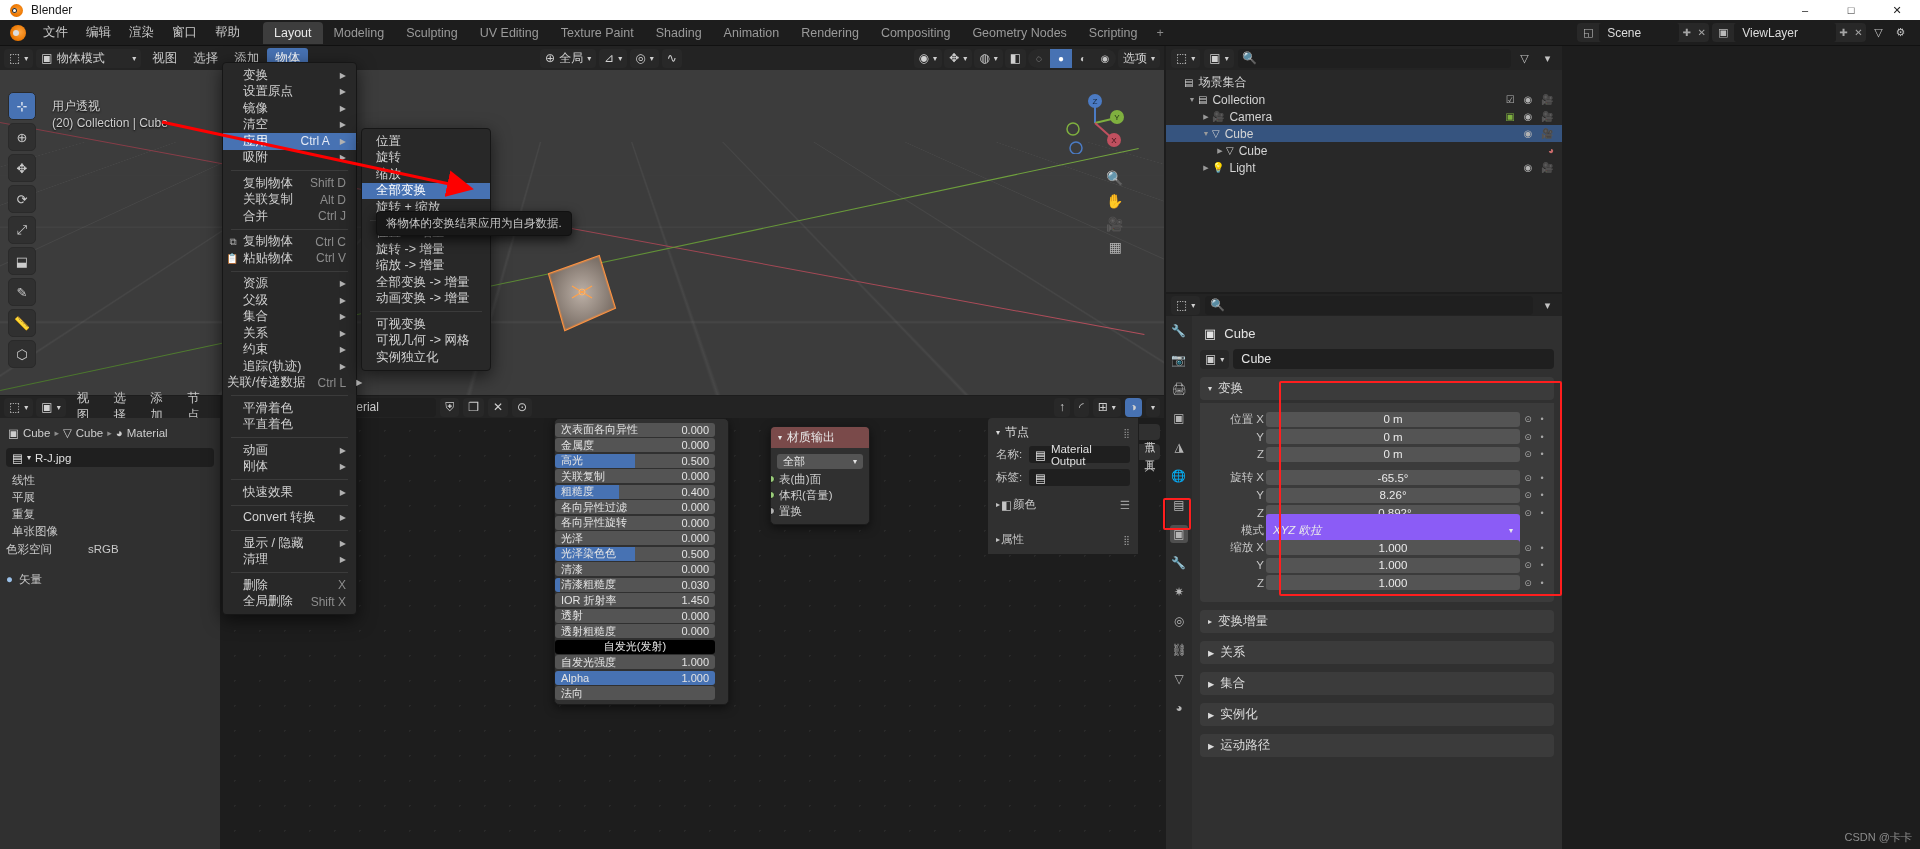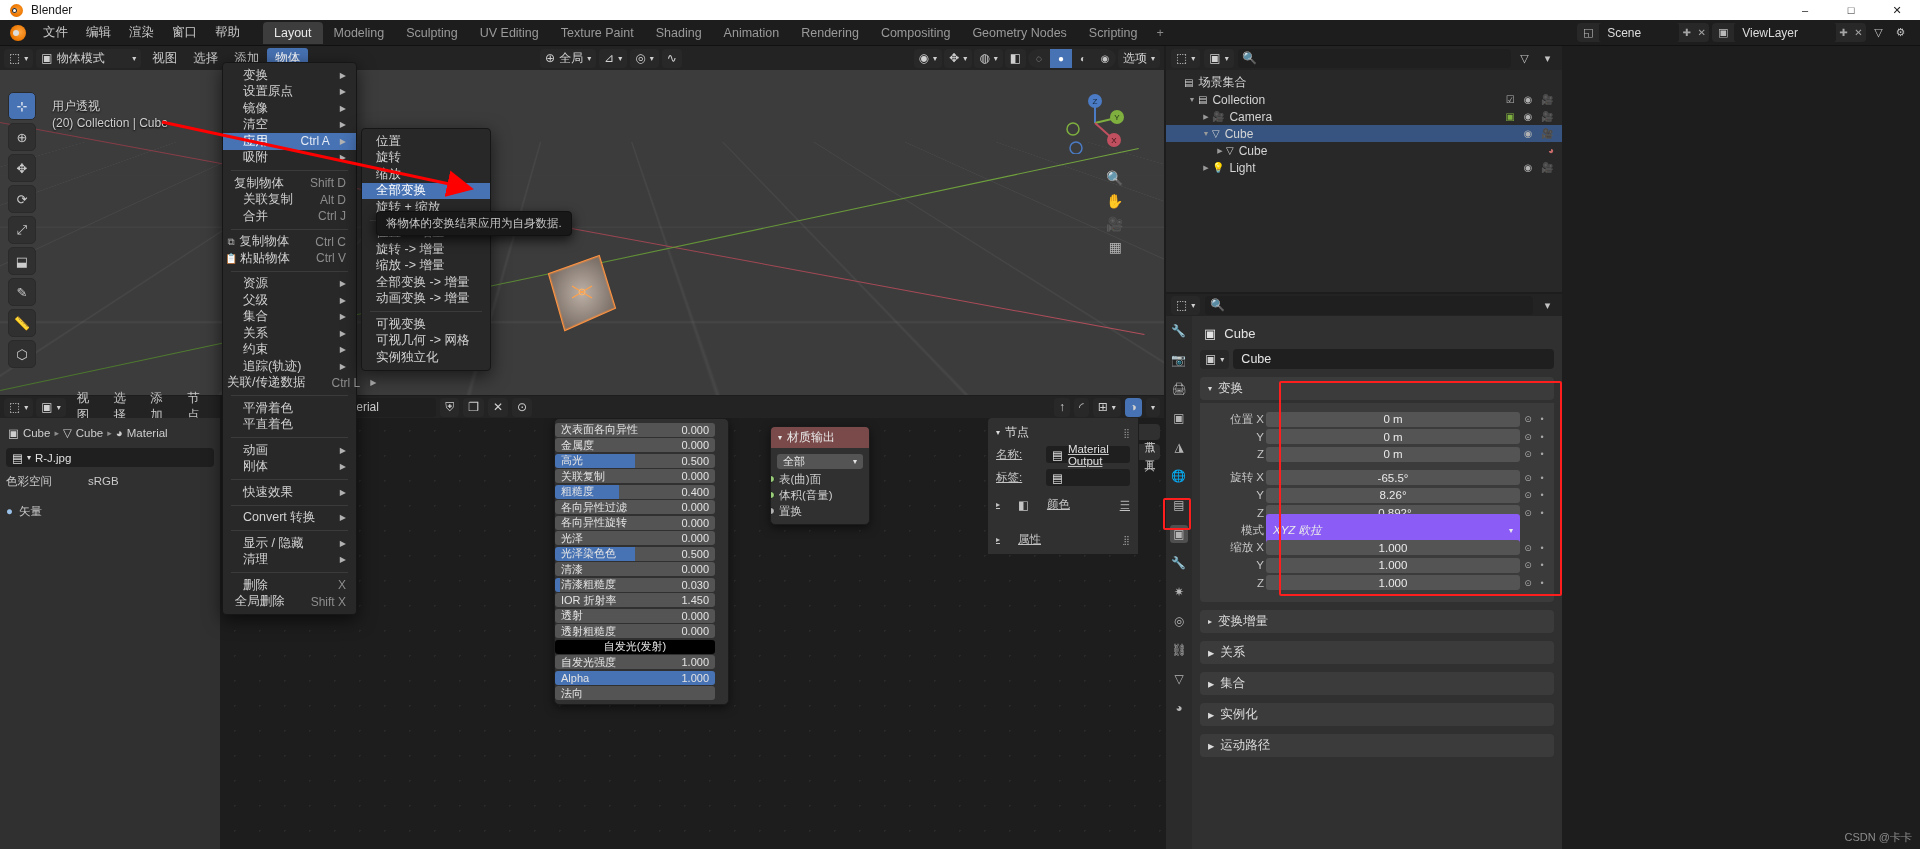--- a/index.html
+++ b/index.html
@@ -85,21 +85,21 @@
      color:#b4b4b4; font-size:14px; align-items:center; }
   .cube-obj { position:absolute; left:543px; top:182px; width:78px; height:90px; }
 
   
   .menu-pop { position:absolute; background:#282828; border:1px solid #161616; border-radius:4px;
      box-shadow:0 5px 18px rgba(0,0,0,.6); padding:4px 0; z-index:60; }
   .mi { display:flex; align-items:center; height:16.5px; padding:0 10px 0 14px; color:#d2d2d2;
      font-size:12.5px; white-space:nowrap; }
   .mi .ico { width:16px; margin-left:-12px; margin-right:2px; text-align:center; color:#b0b0b0; font-size:10px; }
   .mi .lbl { flex:1; }
-  .mi .sc { color:#8d8d8d; font-size:12px; margin-left:26px; }
+  .mi .sc { color:#8d8d8d; font-size:12px; margin-left:12px; }
   .mi .ar { margin-left:10px; color:#b2b2b2; font-size:8px; }
   .mi.hl { background:#4772b3; color:#fff; }
   .mi.hl .sc { color:#e3e9f5; }
   .sep { height:1px; background:#3b3b3b; margin:4px 8px; }
   .tooltip { position:absolute; background:#181818; border:1px solid #111; border-radius:4px;
      padding:4px 9px; color:#c7c7c7; font-size:11.5px; z-index:80; white-space:nowrap;
      box-shadow:0 4px 12px rgba(0,0,0,.7); }
   .arrow-red { position:absolute; z-index:70; pointer-events:none; }
 
   
@@ -122,21 +122,21 @@
      font-size:11px; color:#c8c8c8; position:relative; padding-right:2px; }
   .prop-val { width:160px; height:14px; background:#545454; border-radius:3px; display:flex;
      align-items:center; justify-content:space-between; padding:0 6px; font-size:11px; color:#e3e3e3; }
   .prop-val.slider { background:linear-gradient(90deg,#4772b3 var(--p), #545454 var(--p)); }
   .prop-val.dark { background:#1a1a1a; justify-content:center; }
 
   
   .npanel { position:absolute; left:988px; top:418px; width:150px; background:#303030;
      border-radius:4px 0 0 0; padding:4px 0; }
   .np-hd { display:flex; align-items:center; gap:5px; padding:2px 8px; font-size:12px; color:#dcdcdc; }
-  .np-row { display:flex; align-items:center; gap:18px; padding:3px 8px; font-size:11.5px; color:#c4c4c4;text-decoration:underline; }
+  .np-row { display:flex; align-items:center; gap:1px; padding:3px 8px; font-size:11.5px; color:#c4c4c4; }
   .np-field { flex:1; height:17px; background:#1f1f1f; border-radius:3px; display:flex;
      align-items:center; gap:5px; padding:0 6px; font-size:11.5px; color:#e0e0e0; }
   .vtabs { position:absolute; left:1139px; top:424px; width:22px; }
   .vtab { background:#303030; border-radius:0 4px 4px 0; margin-bottom:4px; padding:8px 3px;
      writing-mode:vertical-rl; font-size:11px; color:#c8c8c8; text-align:center; }
 
   
   .outl-hdr { position:absolute; left:1166px; top:46px; width:396px; height:24px; background:#232323;
      display:flex; align-items:center; gap:4px; padding:0 5px; }
   .outliner { position:absolute; left:1166px; top:70px; width:396px; height:222px; background:#282828;
@@ -592,20 +592,26 @@
       <span>Cube</span>
       <span class="sepr">▸</span>
       <span>◕</span>
       <span>Material</span>
     </div>
     <div class="ll-field">
       <span>▤</span>
         <span style="font-size:8px">▾</span>
       <span>R-J.jpg</span>
     </div>
+    <div id="ie-rows">
+        <div class="ll-row">线性</div>
+        <div class="ll-row">平展</div>
+        <div class="ll-row">重复</div>
+        <div class="ll-row">单张图像</div>
+      </div>
     <div class="ll-row2">
       <span style="width:76px">色彩空间</span>
       <span>sRGB</span>
     </div>
     <div class="ll-row2" style="margin-top:12px">
       <span style="color:#9ac0e8">●</span>
       <span>矢量</span>
     </div>
   </div>
 

